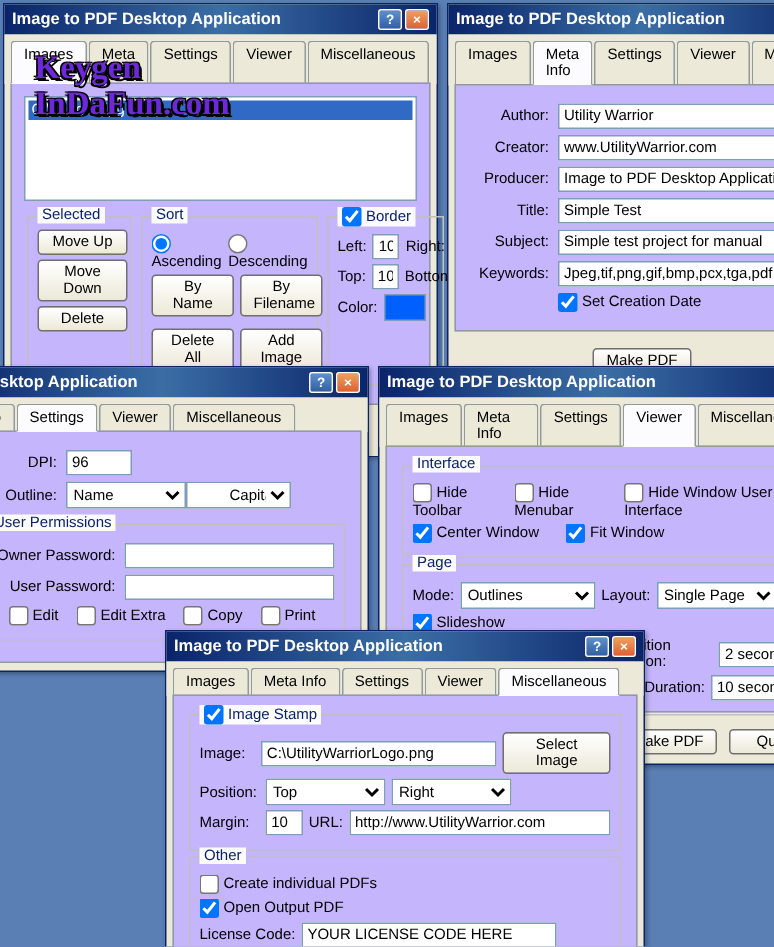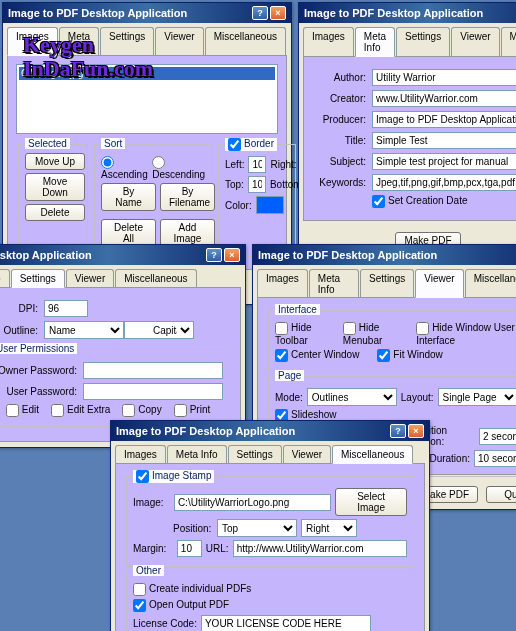--- a/index.html
+++ b/index.html
@@ -265,23 +265,23 @@
   </div>
   <div class="tab-content">
     <div class="groupbox">
       <div class="groupbox-title"><input type="checkbox" checked="" style=""><span>Image Stamp</span></div>
       <div class="row">
           <span style="width:40px;">Image:</span>
           <input type="text" style="width: 170px;" value="C:\UtilityWarriorLogo.png"> 
           <button class="btn">Select Image</button>
         </div>
       <div class="row">
-          <span style="width:40px;margin-left:40px;">Position:</span>
+          <span style="width:40px;">Position:</span>
           <select style="width:80px;"><option>Top</option></select> 
-          <select style="width:56px;"><option>Right</option></select>
+          <select style="width:80px;"><option>Right</option></select>
         </div>
       <div class="row">
           <span style="width:40px;">Margin:</span>
           <input type="text" style="width: 25px;" value="10"> 
           <span>URL:</span> 
           <input type="text" style="width: 175px;" value="http://www.UtilityWarrior.com">
         </div>
     </div>
     <div class="groupbox">
       <div class="groupbox-title">Other</div>

